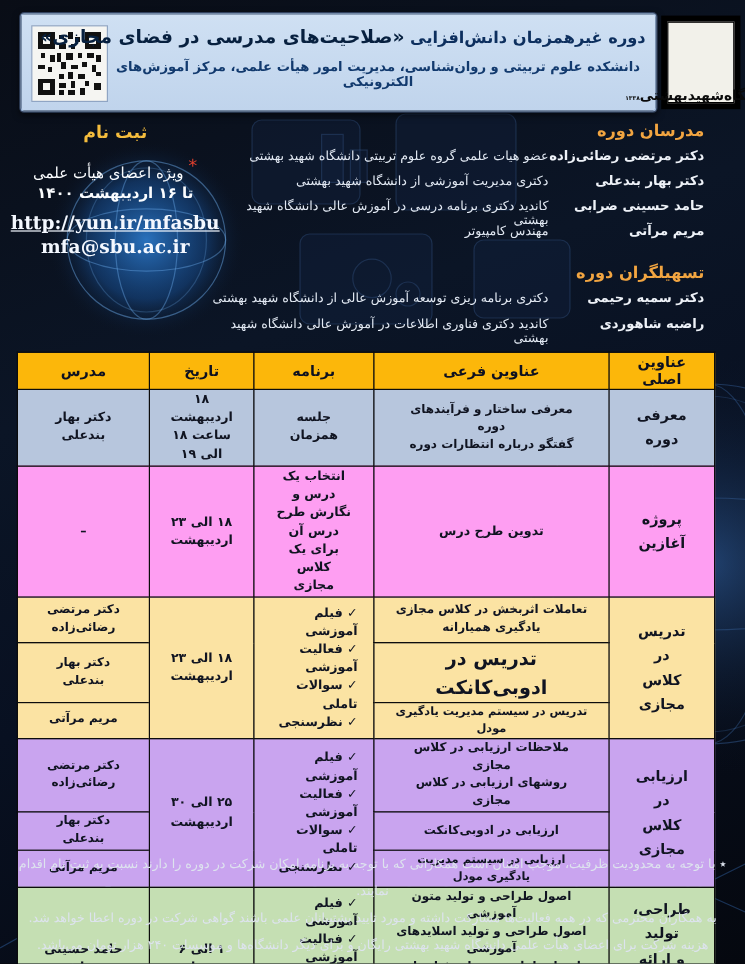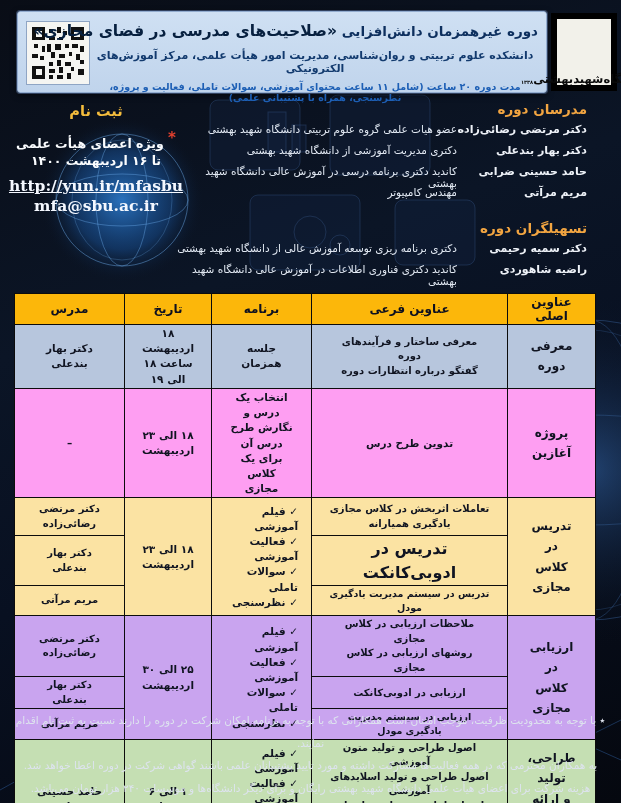--- a/index.html
+++ b/index.html
@@ -47,21 +47,21 @@
   .people{ position:absolute; top:101px; right:12px; width:436px; }
   .people h2{ font-size:13.5px; font-weight:800; color:#f2a541; margin:0 22px 6px 0; }
   .p-row{ display:flex; direction:rtl; align-items:baseline; height:21px; }
   .p-name{ width:152px; text-align:right; padding-right:22px; font-size:11px; font-weight:bold; color:#eef2f8; }
   .p-bio{ flex:1; text-align:right; font-size:10.5px; color:#e2e9f3; }
   .people .gap{ height:13px; }
 
   
   .signup{ position:absolute; top:103px; left:4px; width:184px; text-align:center; }
   .signup-h{ font-size:14.5px; font-weight:800; color:#f5bd3d; margin-bottom:10px; }
-  .signup-note{ font-size:12.5px; font-weight:700; color:#fbfdff; }
+  .signup-note{ font-size:12.5px; font-weight:400; color:#fbfdff; }
   .signup-note .star{ color:#e0402e; font-size:15px; vertical-align:super; }
   .signup-date{ font-size:12.5px; font-weight:800; color:#fbfdff; margin-top:2px; letter-spacing:1px; }
   .signup-url,.signup-mail{
     direction:ltr; font-family:"DejaVu Serif", serif; font-weight:bold;
     color:#f4f8ff; font-size:15.5px; line-height:1.25; text-decoration:none; display:block;
   }
   .signup-url{ margin-top:8px;text-decoration:underline; }
 
   
   .sched{ position:absolute; top:293px; right:25px; z-index:2; }
@@ -185,21 +185,20 @@
           <rect x="21" y="22" width="2" height="2"></rect>
           <rect x="25" y="23" width="3" height="3"></rect>
         <rect x="10" y="26" width="2" height="2"></rect>
           <rect x="14" y="26" width="3" height="2"></rect>
           <rect x="19" y="25" width="2" height="3"></rect>
       </g>
     </svg>
     <div class="band-text">
       <div class="band-title"><span>دوره غیرهمزمان دانش‌افزایی </span><span class="emph">«صلاحیت‌های مدرسی در فضای مجازی»</span></div>
       <div class="band-sub">دانشکده علوم تربیتی و روان‌شناسی، مدیریت امور هیأت علمی، مرکز آموزش‌های الکترونیکی</div>
-      <div class="band-dur">مدت دوره ۲۰ ساعت (شامل ۱۱ ساعت محتوای آموزشی، سوالات تاملی، فعالیت و پروژه، نظرسنجی، همراه با پشتیبانی علمی)</div>
     </div>
   </div>
   <div class="logo layer">
     <div class="logo-inner">
       <span>دانشگاه</span>
       <span>شهید</span>
       <span>بهشتی</span>
       <span class="logo-year">۱۳۳۸</span>
     </div>
   </div>

